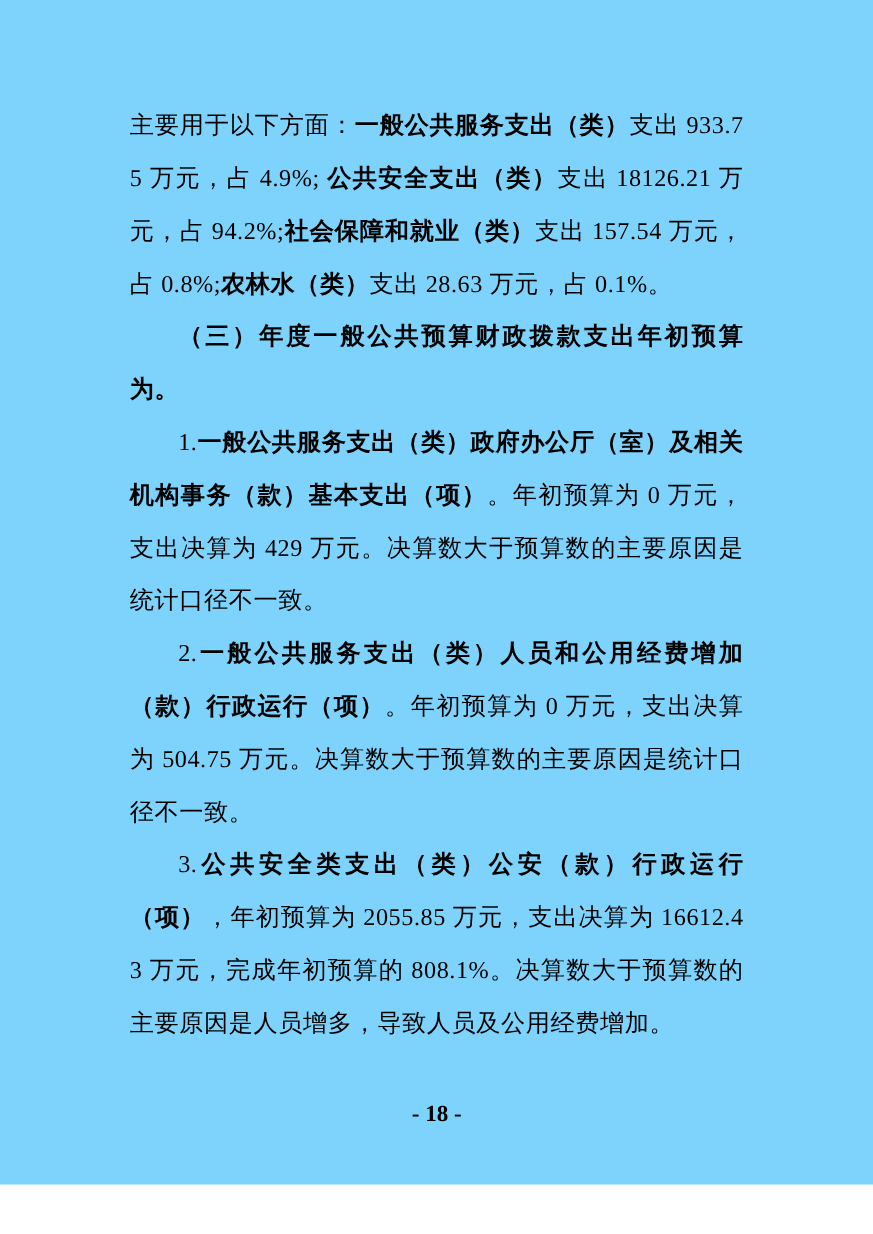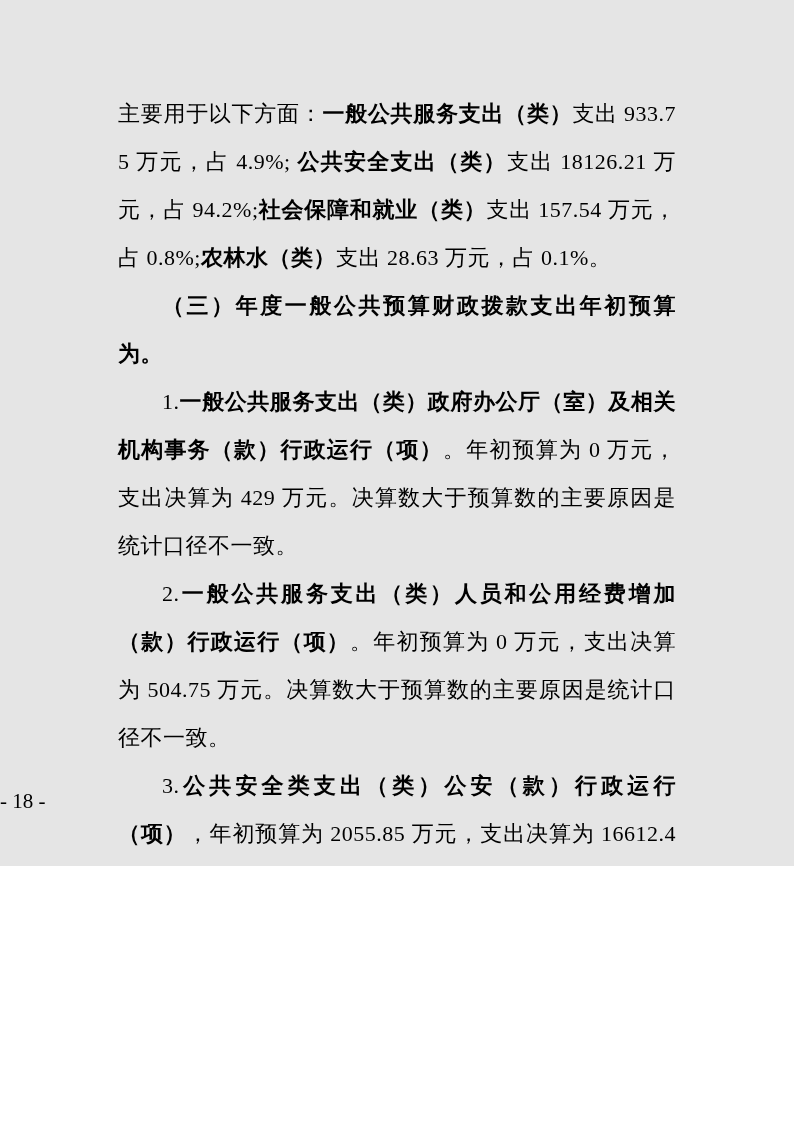--- a/index.html
+++ b/index.html
@@ -3,22 +3,22 @@
 <meta charset="utf-8">
 <style>
   html, body {
     margin: 0;
     padding: 0;
     background: #ffffff;
   }
   .page {
     position: relative;
     width: 794px;
-    height: 866px;
-    background: #e5e5e5;
+    height: 1077px;
+    background: #7dd3fc;
     color: #000000;
     font-family: "Liberation Serif", "DejaVu Serif", serif;
     overflow: hidden;
   }
   .content {
     position: absolute;
     left: 118px;
     top: 90px;
     width: 558px;
   }
@@ -35,32 +35,33 @@
   p.para.indent {
     text-indent: 2em;
   }
   .run { font-weight: normal; }
   .run.bold { font-weight: bold; }
   .page-number {
     position: absolute;
     left: 0;
     right: 0;
     bottom: 52px;
-    text-align: left;
+    text-align: center;
     font-size: 21px;
     line-height: 26px;
     color: #000000;
     font-family: "Liberation Serif", "DejaVu Serif", serif;
+    font-weight: bold;
   }
 </style>
 </head>
 <body>
 
 <div class="page">
   <div class="content">
       <p class="para"><span class="run">主要用于以下方面：</span><span class="run bold">一般公共服务支出（类）</span><span class="run">支出 933.75 万元，占 4.9%; </span><span class="run bold">公共安全支出（类）</span><span class="run">支出 18126.21 万元，占 94.2%;</span><span class="run bold">社会保障和就业（类）</span><span class="run">支出 157.54 万元，占 0.8%;</span><span class="run bold">农林水（类）</span><span class="run">支出 28.63 万元，占 0.1%。</span></p>
       <p class="para indent"><span class="run bold">（三）年度一般公共预算财政拨款支出年初预算为。</span></p>
-      <p class="para indent"><span class="run">1.</span><span class="run bold">一般公共服务支出（类）政府办公厅（室）及相关机构事务（款）行政运行（项）</span><span class="run">。年初预算为 0 万元，支出决算为 429 万元。决算数大于预算数的主要原因是统计口径不一致。</span></p>
+      <p class="para indent"><span class="run">1.</span><span class="run bold">一般公共服务支出（类）政府办公厅（室）及相关机构事务（款）基本支出（项）</span><span class="run">。年初预算为 0 万元，支出决算为 429 万元。决算数大于预算数的主要原因是统计口径不一致。</span></p>
       <p class="para indent"><span class="run">2.</span><span class="run bold">一般公共服务支出（类）人员和公用经费增加（款）行政运行（项）</span><span class="run">。年初预算为 0 万元，支出决算为 504.75 万元。决算数大于预算数的主要原因是统计口径不一致。</span></p>
       <p class="para indent"><span class="run">3.</span><span class="run bold">公共安全类支出（类）公安（款）行政运行（项）</span><span class="run">，年初预算为 2055.85 万元，支出决算为 16612.43 万元，完成年初预算的 808.1%。决算数大于预算数的主要原因是人员增多，导致人员及公用经费增加。</span></p>
     </div>
   <div class="page-number">- 18 -</div>
 </div>
 
 </body></html>

